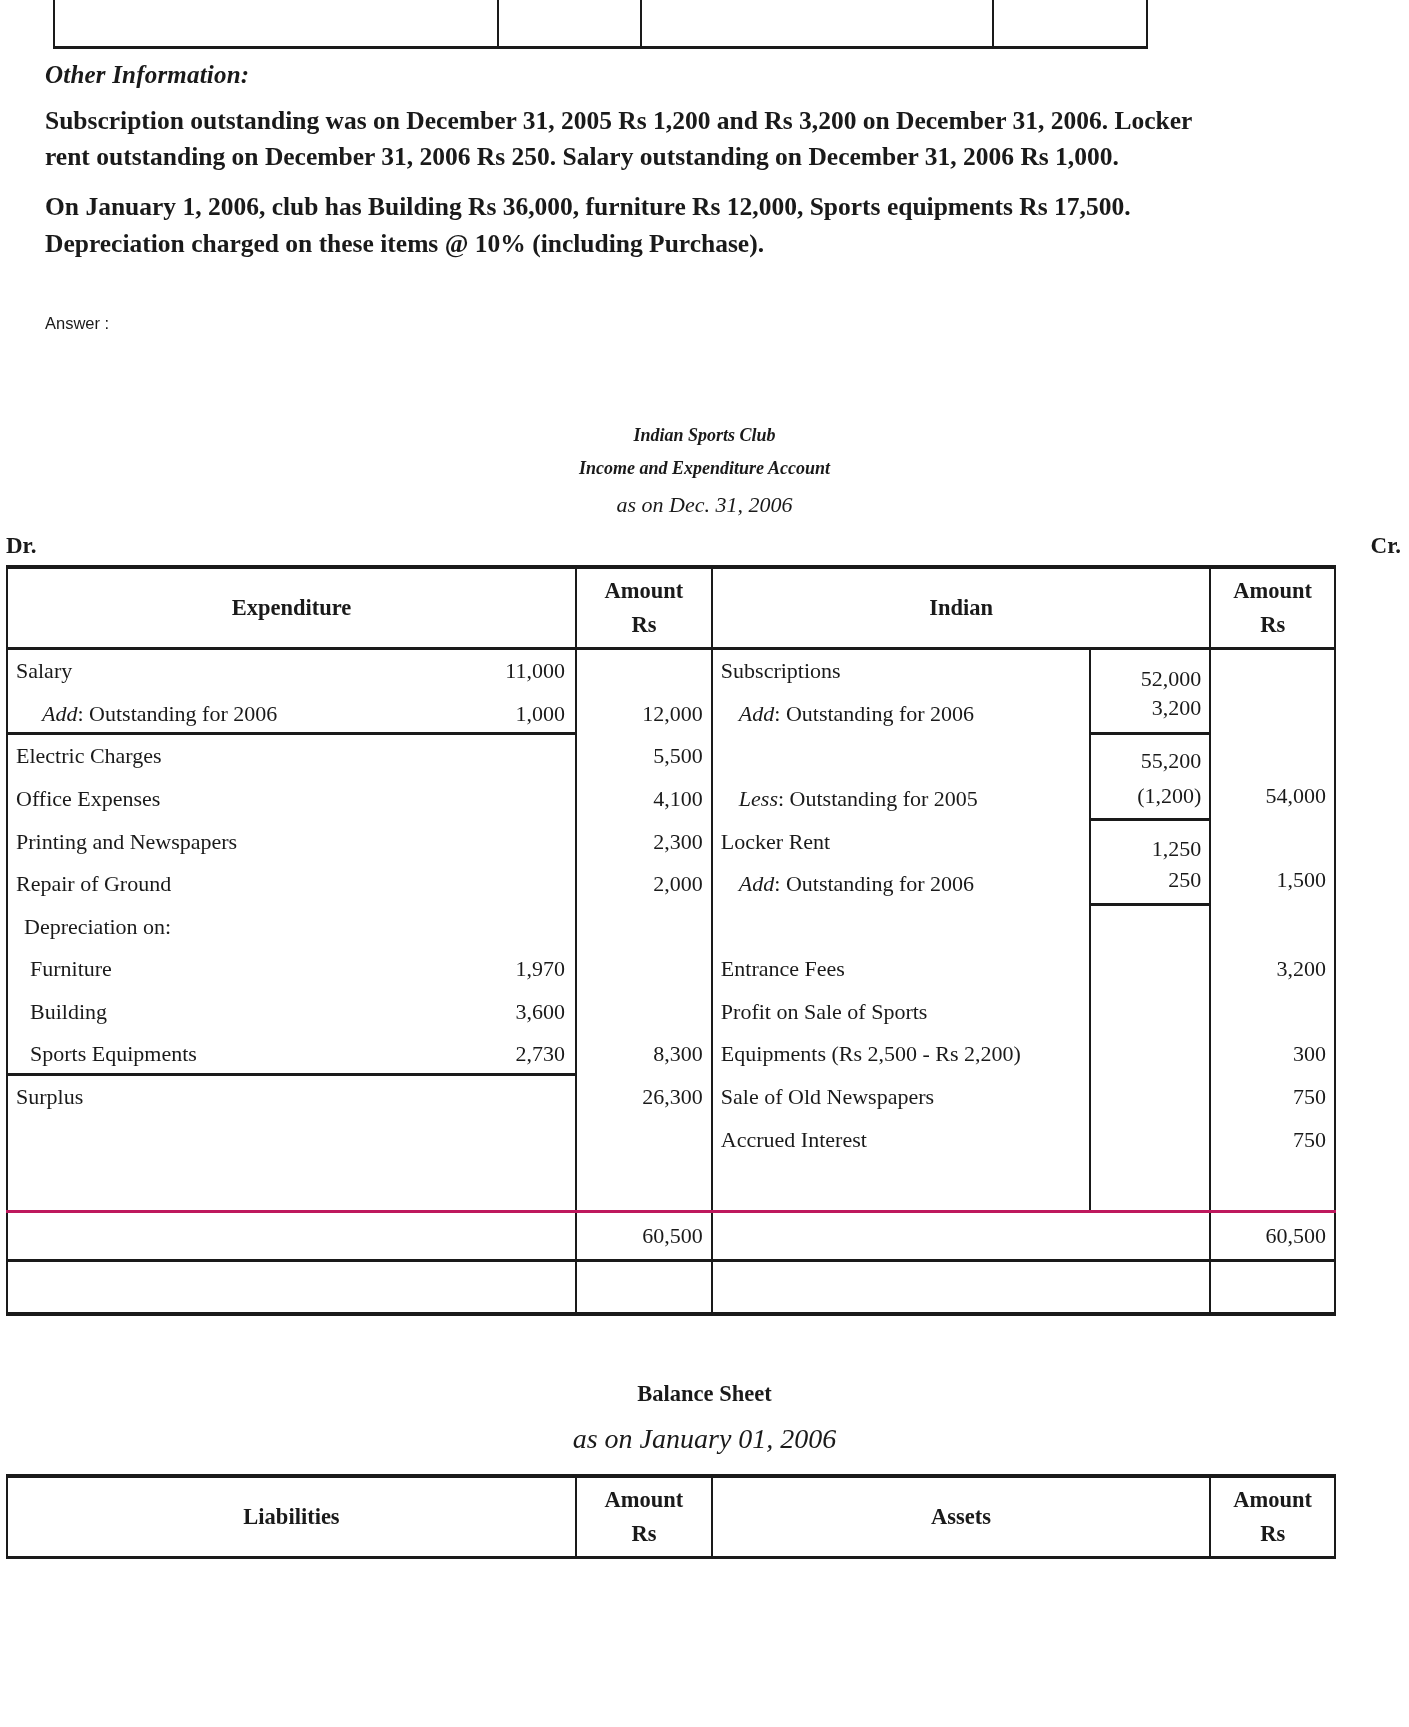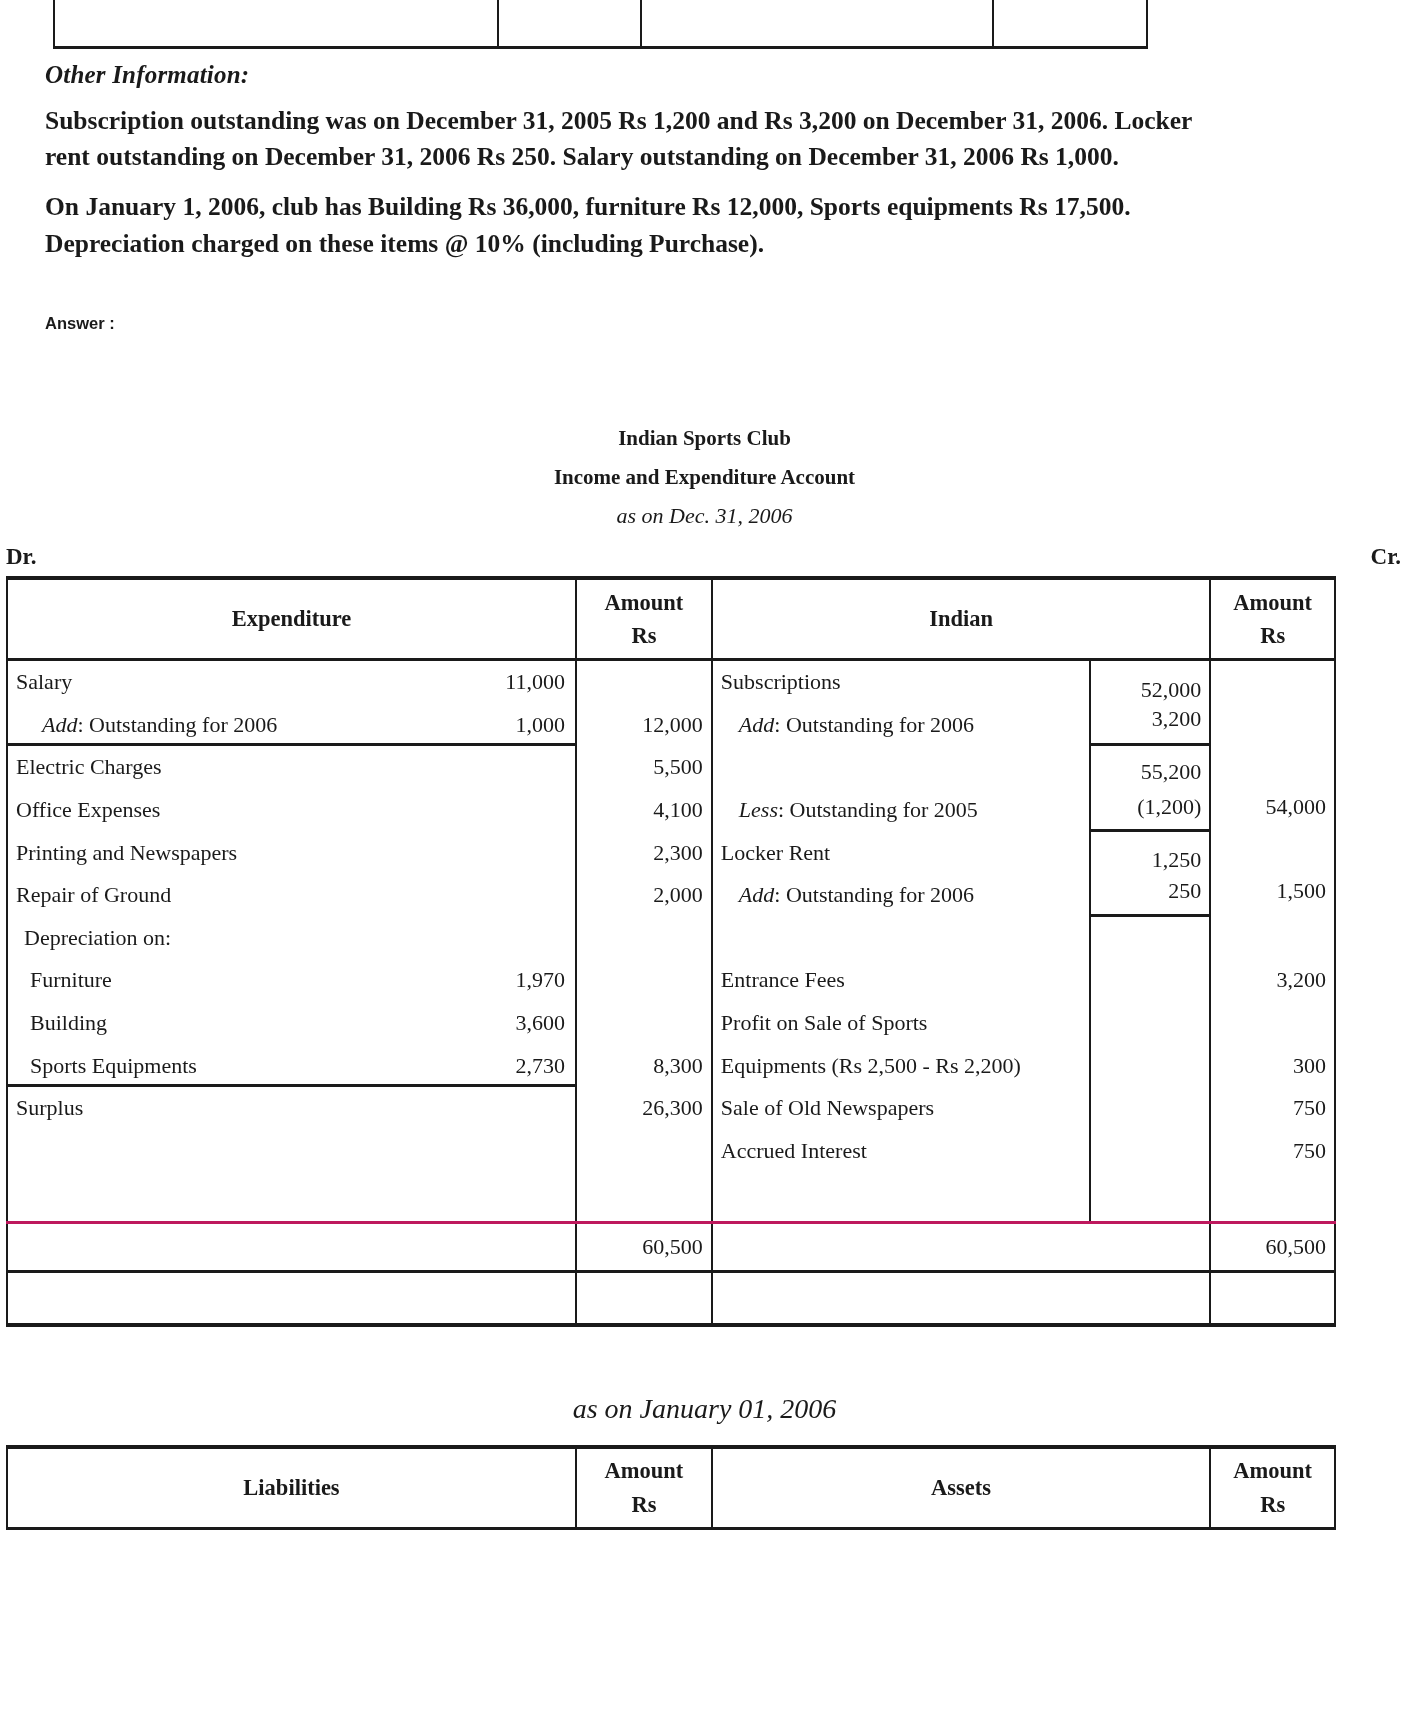--- a/index.html
+++ b/index.html
@@ -49,35 +49,36 @@
   .para {
     font-weight: bold;
     font-size: 25.5px;
     line-height: 1.42;
     margin: 14px 0 0 5px;
     max-width: 1165px;
     text-align: left;
   }
   .answer-label {
     font-family: "Liberation Sans", "DejaVu Sans", sans-serif;
-    font-weight: bold;
+    font-weight: normal;
     font-size: 16.5px;
     margin: 52px 0 12px 5px;
   }
 
   
   .stmt-head {
     text-align: center;
     margin-top: 86px;
   }
   .stmt-head .l1,
   .stmt-head .l2 {
     font-weight: bold;
-    font-size: 21px;
+    font-size: 18px;
     line-height: 1.86;
+    font-style: italic;
   }
   .stmt-head .l3 {
     font-style: italic;
     font-size: 22px;
     line-height: 1.7;
   }
 
   .drcr {
     display: flex;
     justify-content: space-between;
@@ -373,20 +374,21 @@
       <tr class="tailrow">
         <td></td>
         <td></td>
         <td colspan="2"></td>
         <td></td>
       </tr>
     </tbody>
   </table>
 
   <div class="bs-head">
+    <div class="t1">Balance Sheet</div>
     <div class="t2">as on January 01, 2006</div>
   </div>
 
   <table class="ledger bs-table">
     <colgroup>
       <col class="c-desc">
         <col class="c-amt">
       <col class="c-desc2">
         <col class="c-sub2">
         <col class="c-amt2">

